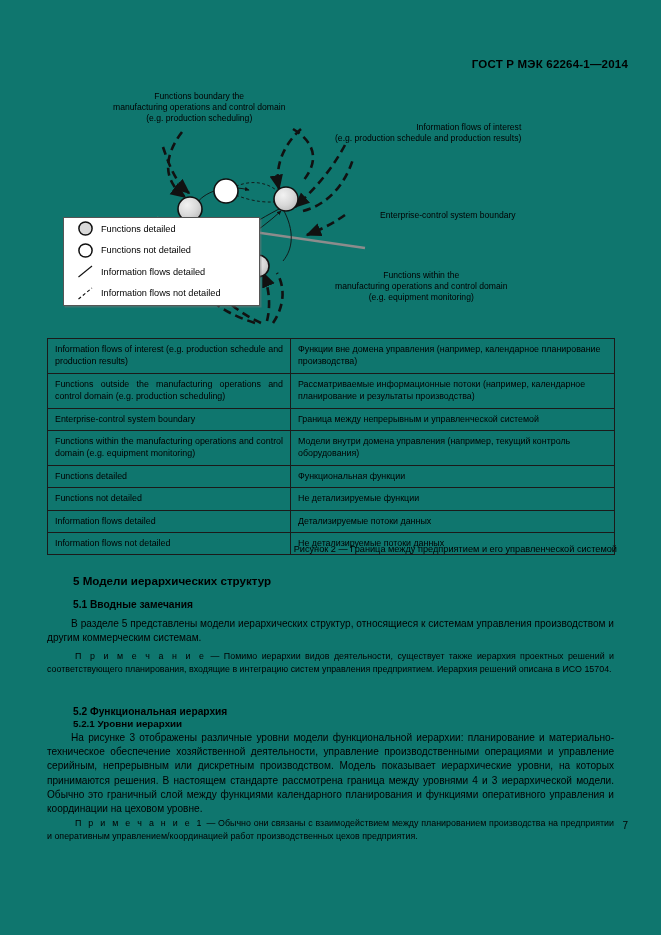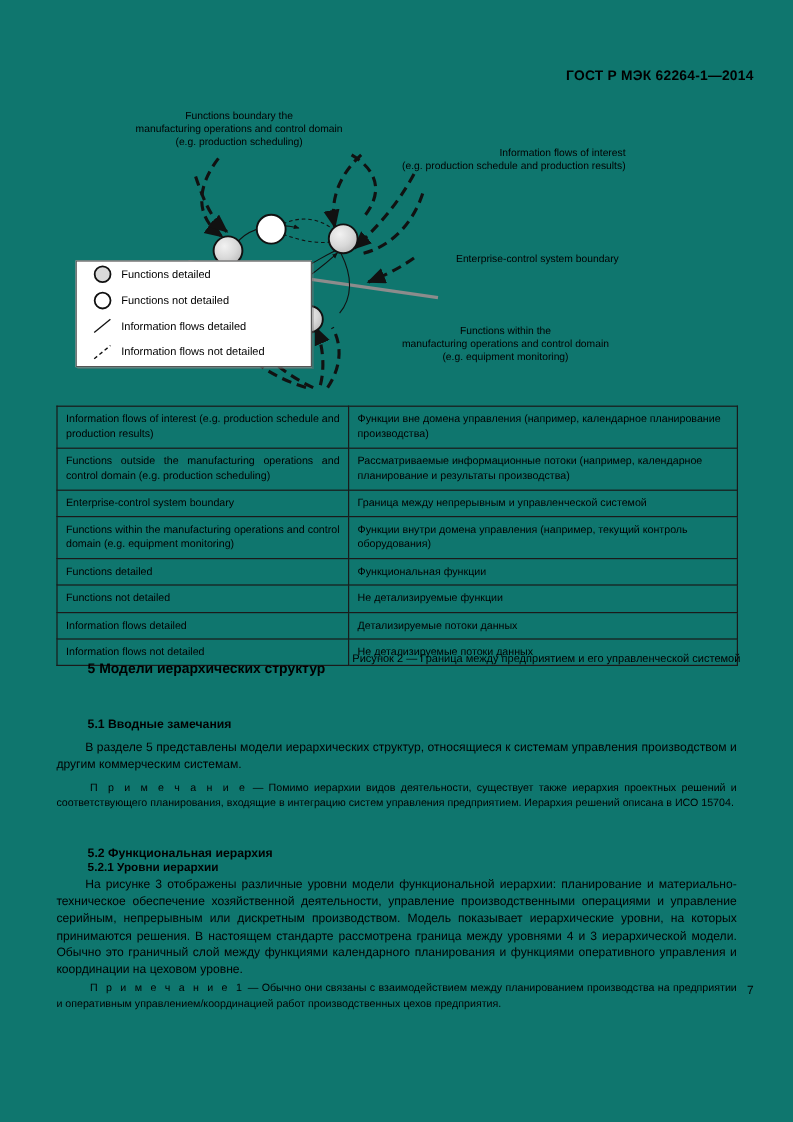--- a/index.html
+++ b/index.html
@@ -154,21 +154,21 @@
     left: 47px;
     width: 567px;
     font-size: 8.9px;
     line-height: 12.6px;
     text-align: justify;
     text-align-last: left;
   }
   .note .ind { display: inline-block; width: 28px; }
   .sp { letter-spacing: 2.1px; }
 
-  #sec5      { top: 551px; }
+  #sec5      { top: 574px; }
   #sec51     { top: 599px; }
   #p-intro   { top: 617px; }
   #note-1    { top: 650px; }
   #sec52     { top: 660px; margin-top: 46px; }
   #sec521    { top: 718px; }
   #p-levels  { top: 731px; }
   #note-2    { top: 817px; }
 
   .page-num {
     position: absolute;
@@ -322,21 +322,21 @@
       <tr>
         <td>Functions outside the manufacturing operations and control domain (e.g. production scheduling)</td>
         <td class="col-ru">Рассматриваемые информационные потоки (например, календарное планирование и результаты производства)</td>
       </tr>
       <tr>
         <td>Enterprise-control system boundary</td>
         <td class="col-ru">Граница между непрерывным и управленческой системой</td>
       </tr>
       <tr>
         <td>Functions within the manufacturing operations and control domain (e.g. equipment monitoring)</td>
-        <td class="col-ru">Функции внутри домена управления (например, текущий контроль оборудования)</td>
+        <td class="col-ru">Модели внутри домена управления (например, текущий контроль оборудования)</td>
       </tr>
       <tr>
         <td>Functions detailed</td>
         <td class="col-ru">Функциональная функции</td>
       </tr>
       <tr>
         <td>Functions not detailed</td>
         <td class="col-ru">Не детализируемые функции</td>
       </tr>
       <tr>

